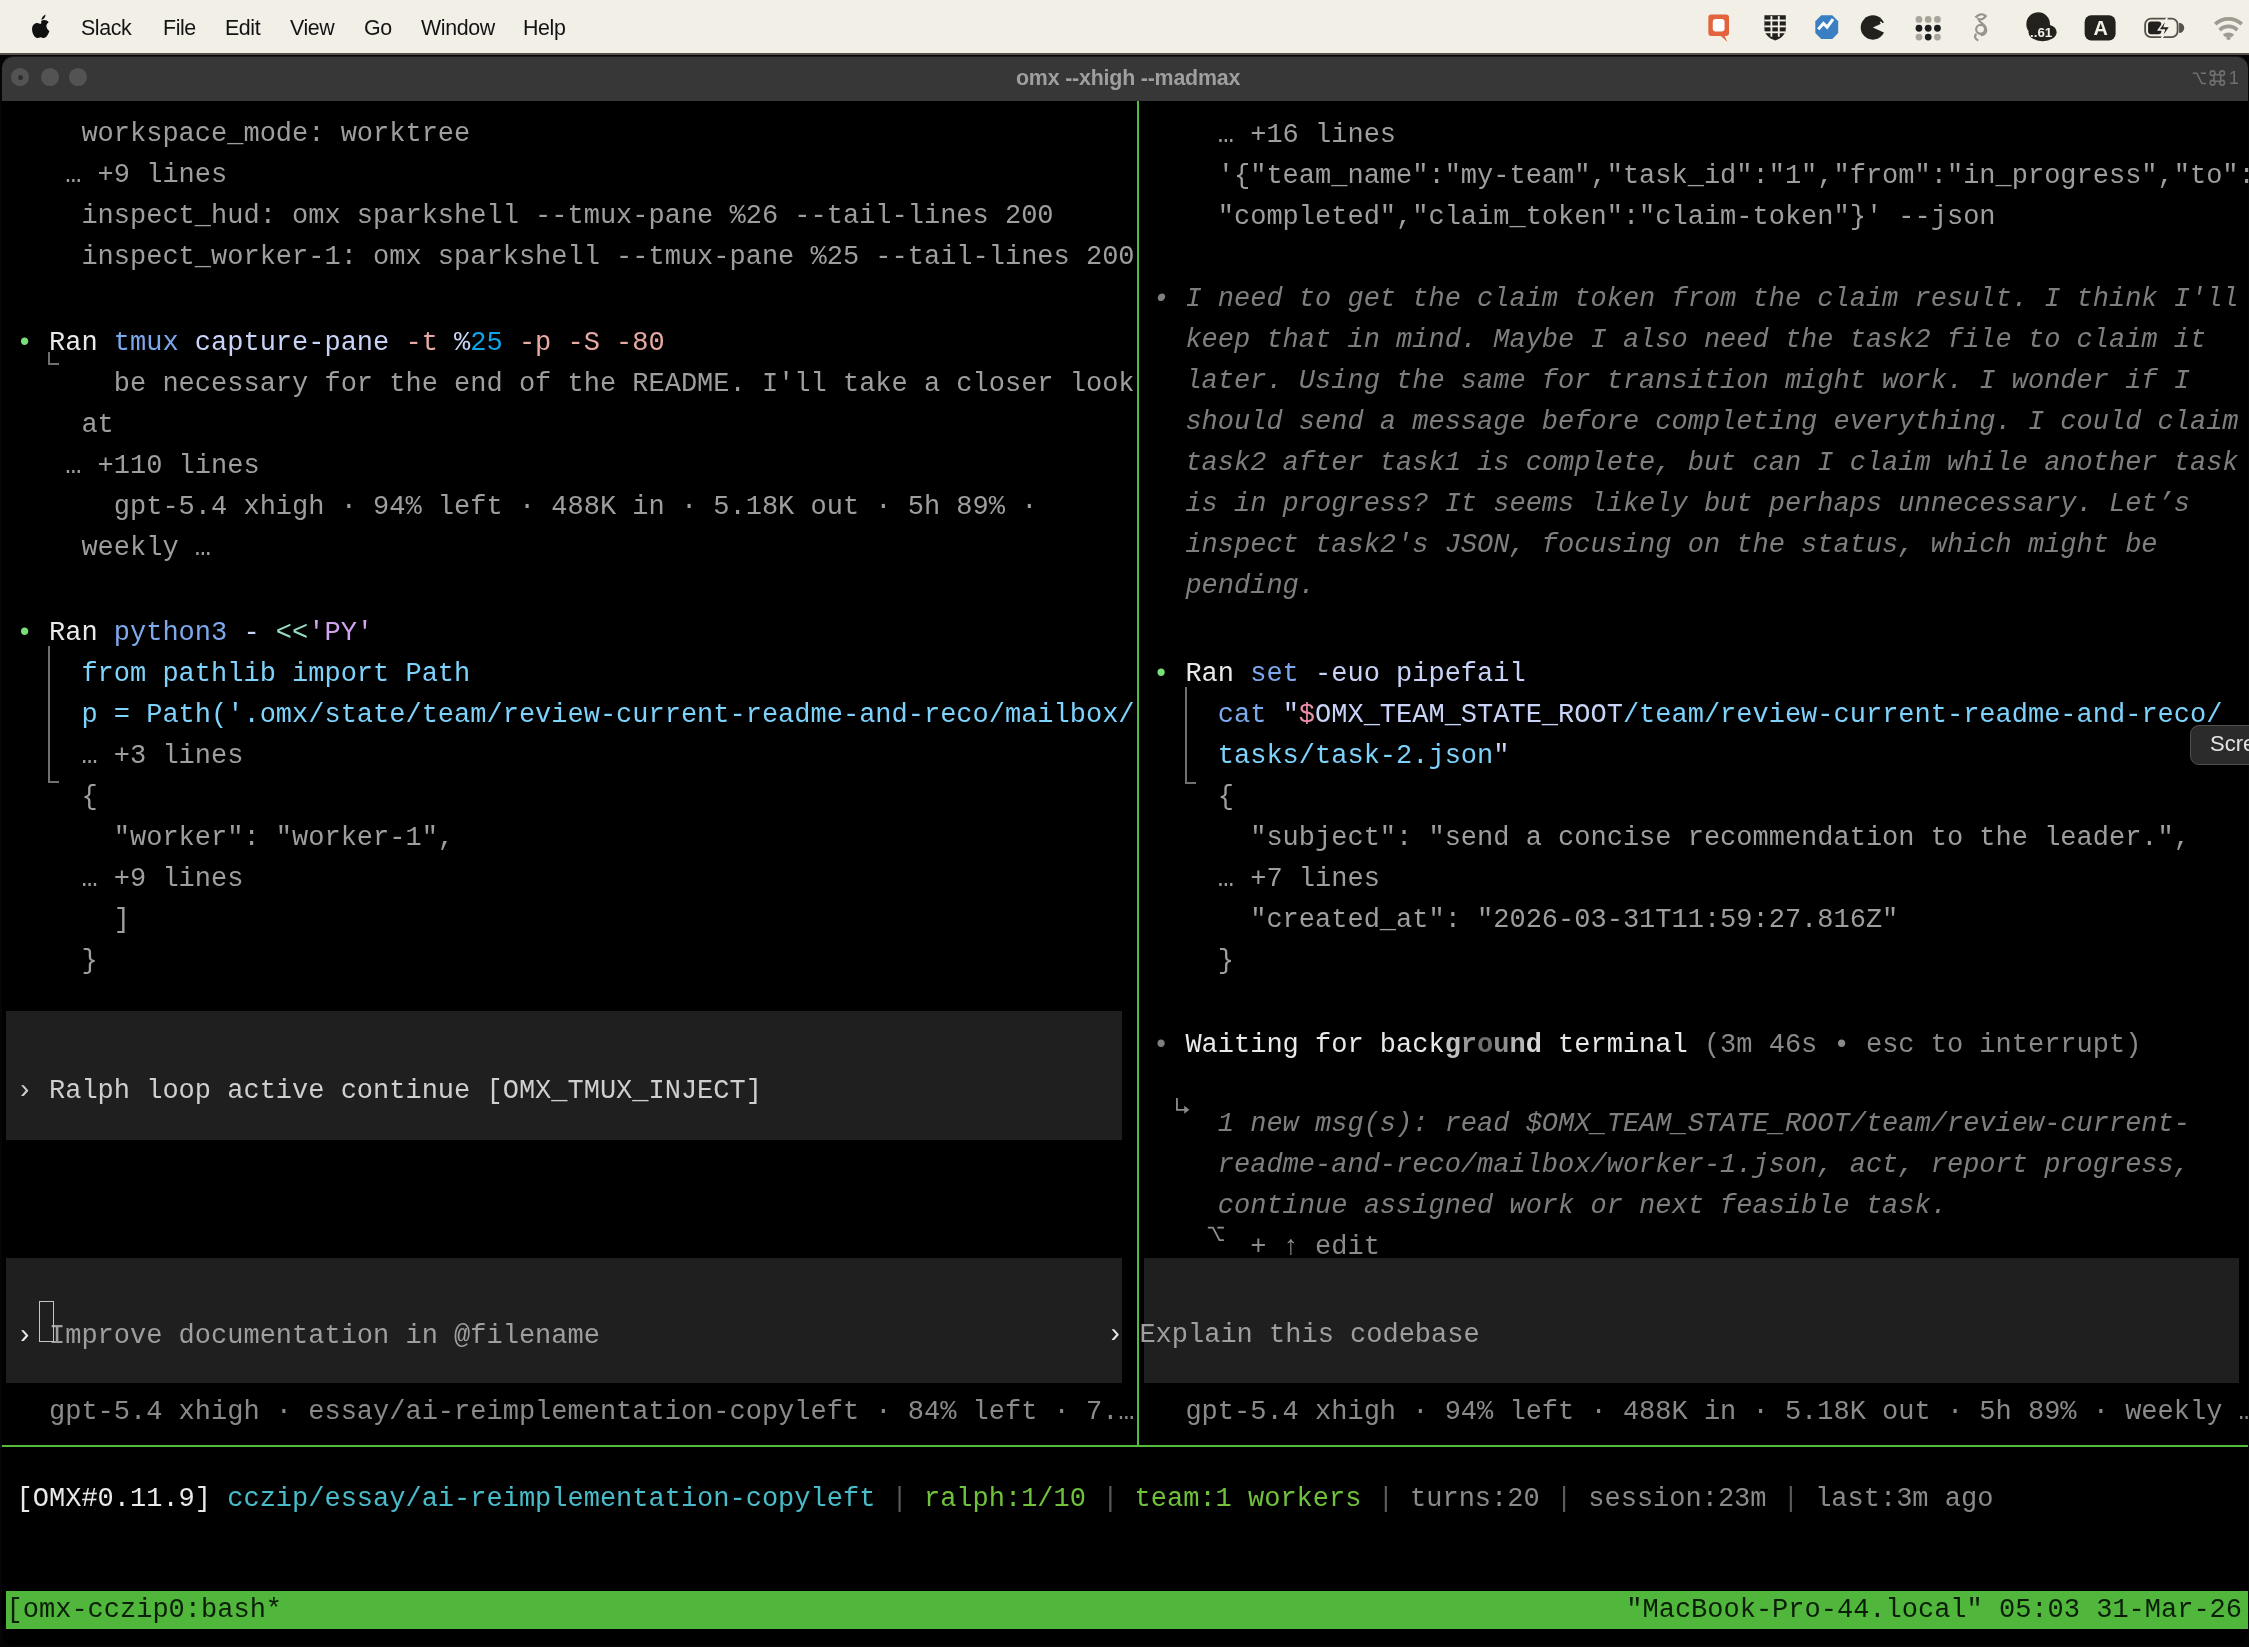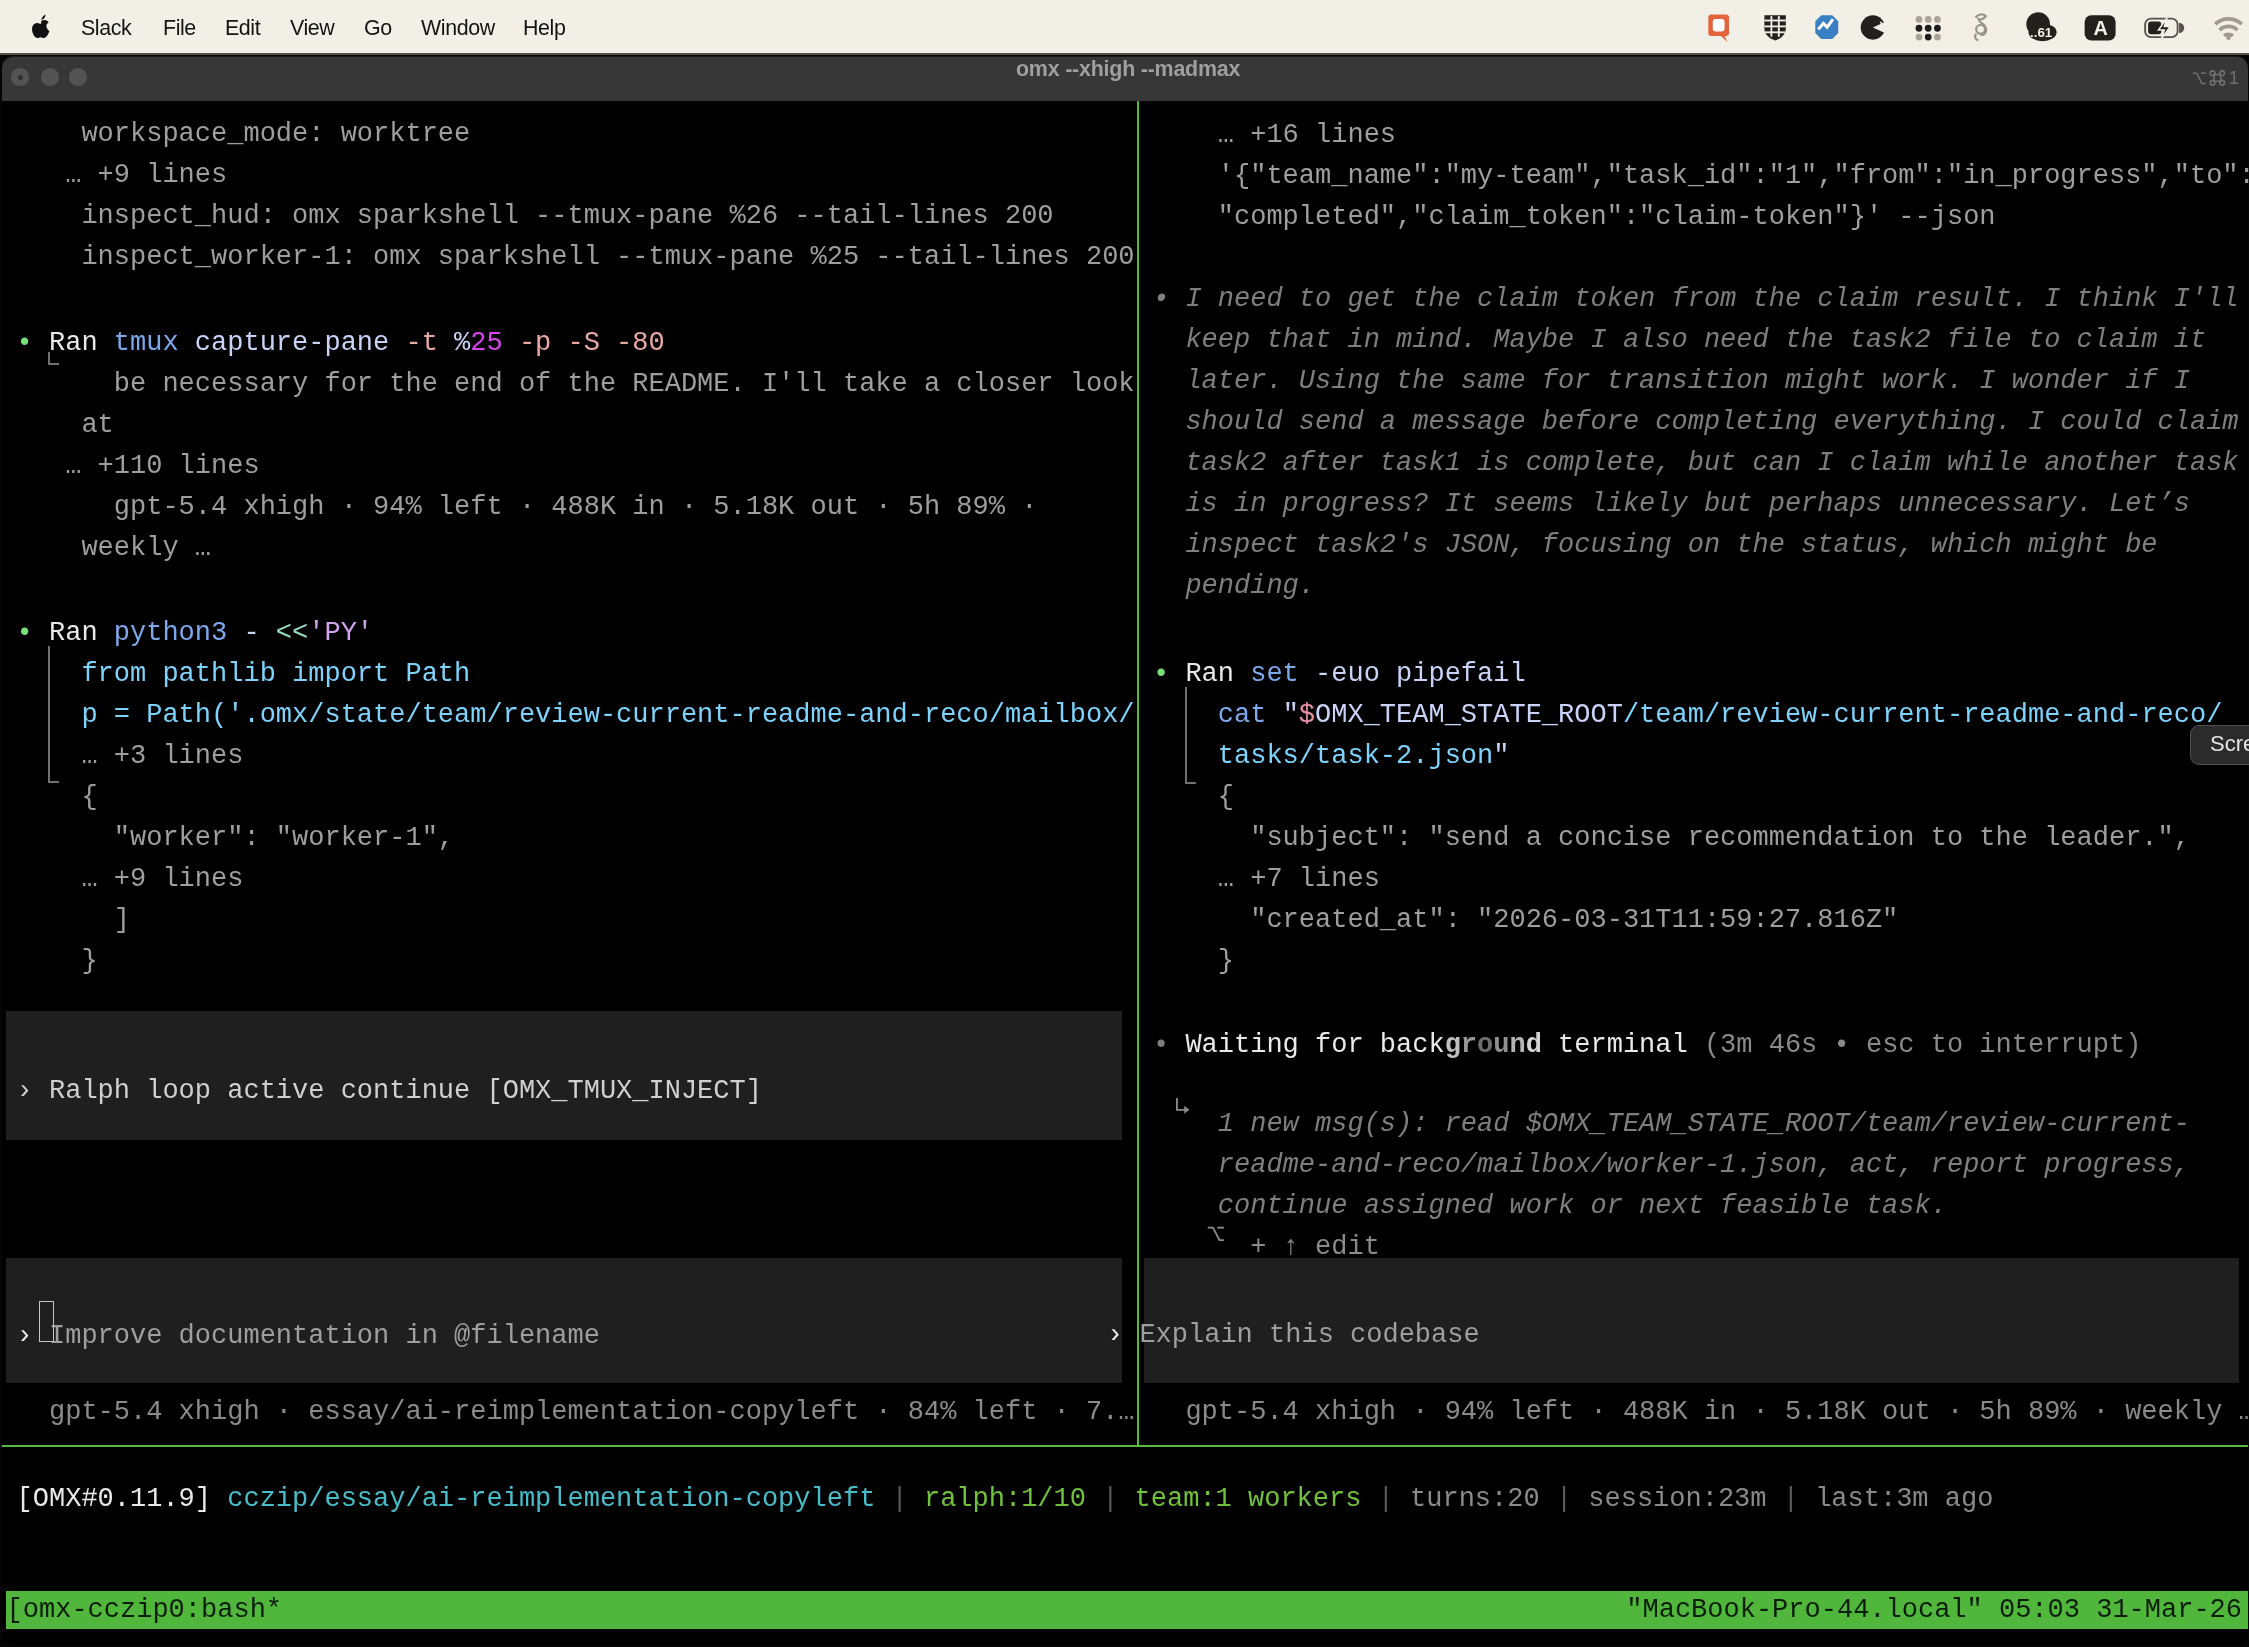--- a/index.html
+++ b/index.html
@@ -5,34 +5,34 @@
 #screen{position:relative;width:2250px;height:1648px;overflow:hidden;background:#050505;
   font-family:"Liberation Sans",sans-serif;}
 #menubar{position:absolute;left:0;top:0;width:2250px;height:53px;background:#f1efe6;
   border-bottom:2.2px solid #55524c;}
 .mi{position:absolute;top:17px;font-size:21.4px;line-height:23.6px;letter-spacing:-0.4px;color:#141414;}
 #window{position:absolute;left:1.5px;top:56px;width:2246px;height:1589px;background:#000;
   border-radius:11.8px;}
 #titlebar{position:absolute;left:1.5px;top:56px;width:2246px;height:44px;background:#373737;
   border-radius:11.8px 11.8px 0 0;border-top:1.5px solid #191919;}
 .tl{position:absolute;width:17.7px;height:17.7px;border-radius:50%;background:#535353;top:68px;}
-#title{position:absolute;top:57px;left:1016px;font-size:21.4px;font-weight:bold;color:#9f9f9f;
+#title{position:absolute;top:66px;left:1016px;font-size:21.4px;font-weight:bold;color:#9f9f9f;
   line-height:25px;letter-spacing:-0.2px;text-align:right;}
 .p{position:absolute;margin:10px;font-family:"Liberation Mono",monospace;font-size:27px;
   line-height:41px;color:#9e9e9e;white-space:pre;}
 .b{font-weight:normal;color:#e9e9e9}
 .wh{color:#cfcfcf}
 .dim{color:#8a8a8a}
 .dm2{color:#7e7e7e}
 .it{font-style:italic}
 .gn{color:#77e077}
 .bl{color:#7da9ec}
 .lv{color:#c9d3f7}
 .sa{color:#e8a9a4}
-.or{color:#d946ef}
+.or{color:#0ea5e9}
 .pu{color:#d2a3ef}
 .te{color:#96dcc8}
 .gr{color:#7dd3fc}
 .cy{color:#49bcca}
 .lg{color:#70c23c}
 .pk{color:#ea8fa8}
 .pi{color:#5a5a5a}
 .bx{position:absolute;background:#1f1f1f;}
 .ln{position:absolute;background:#55bb3c;}
 .cn{position:absolute;background:#707070;}

